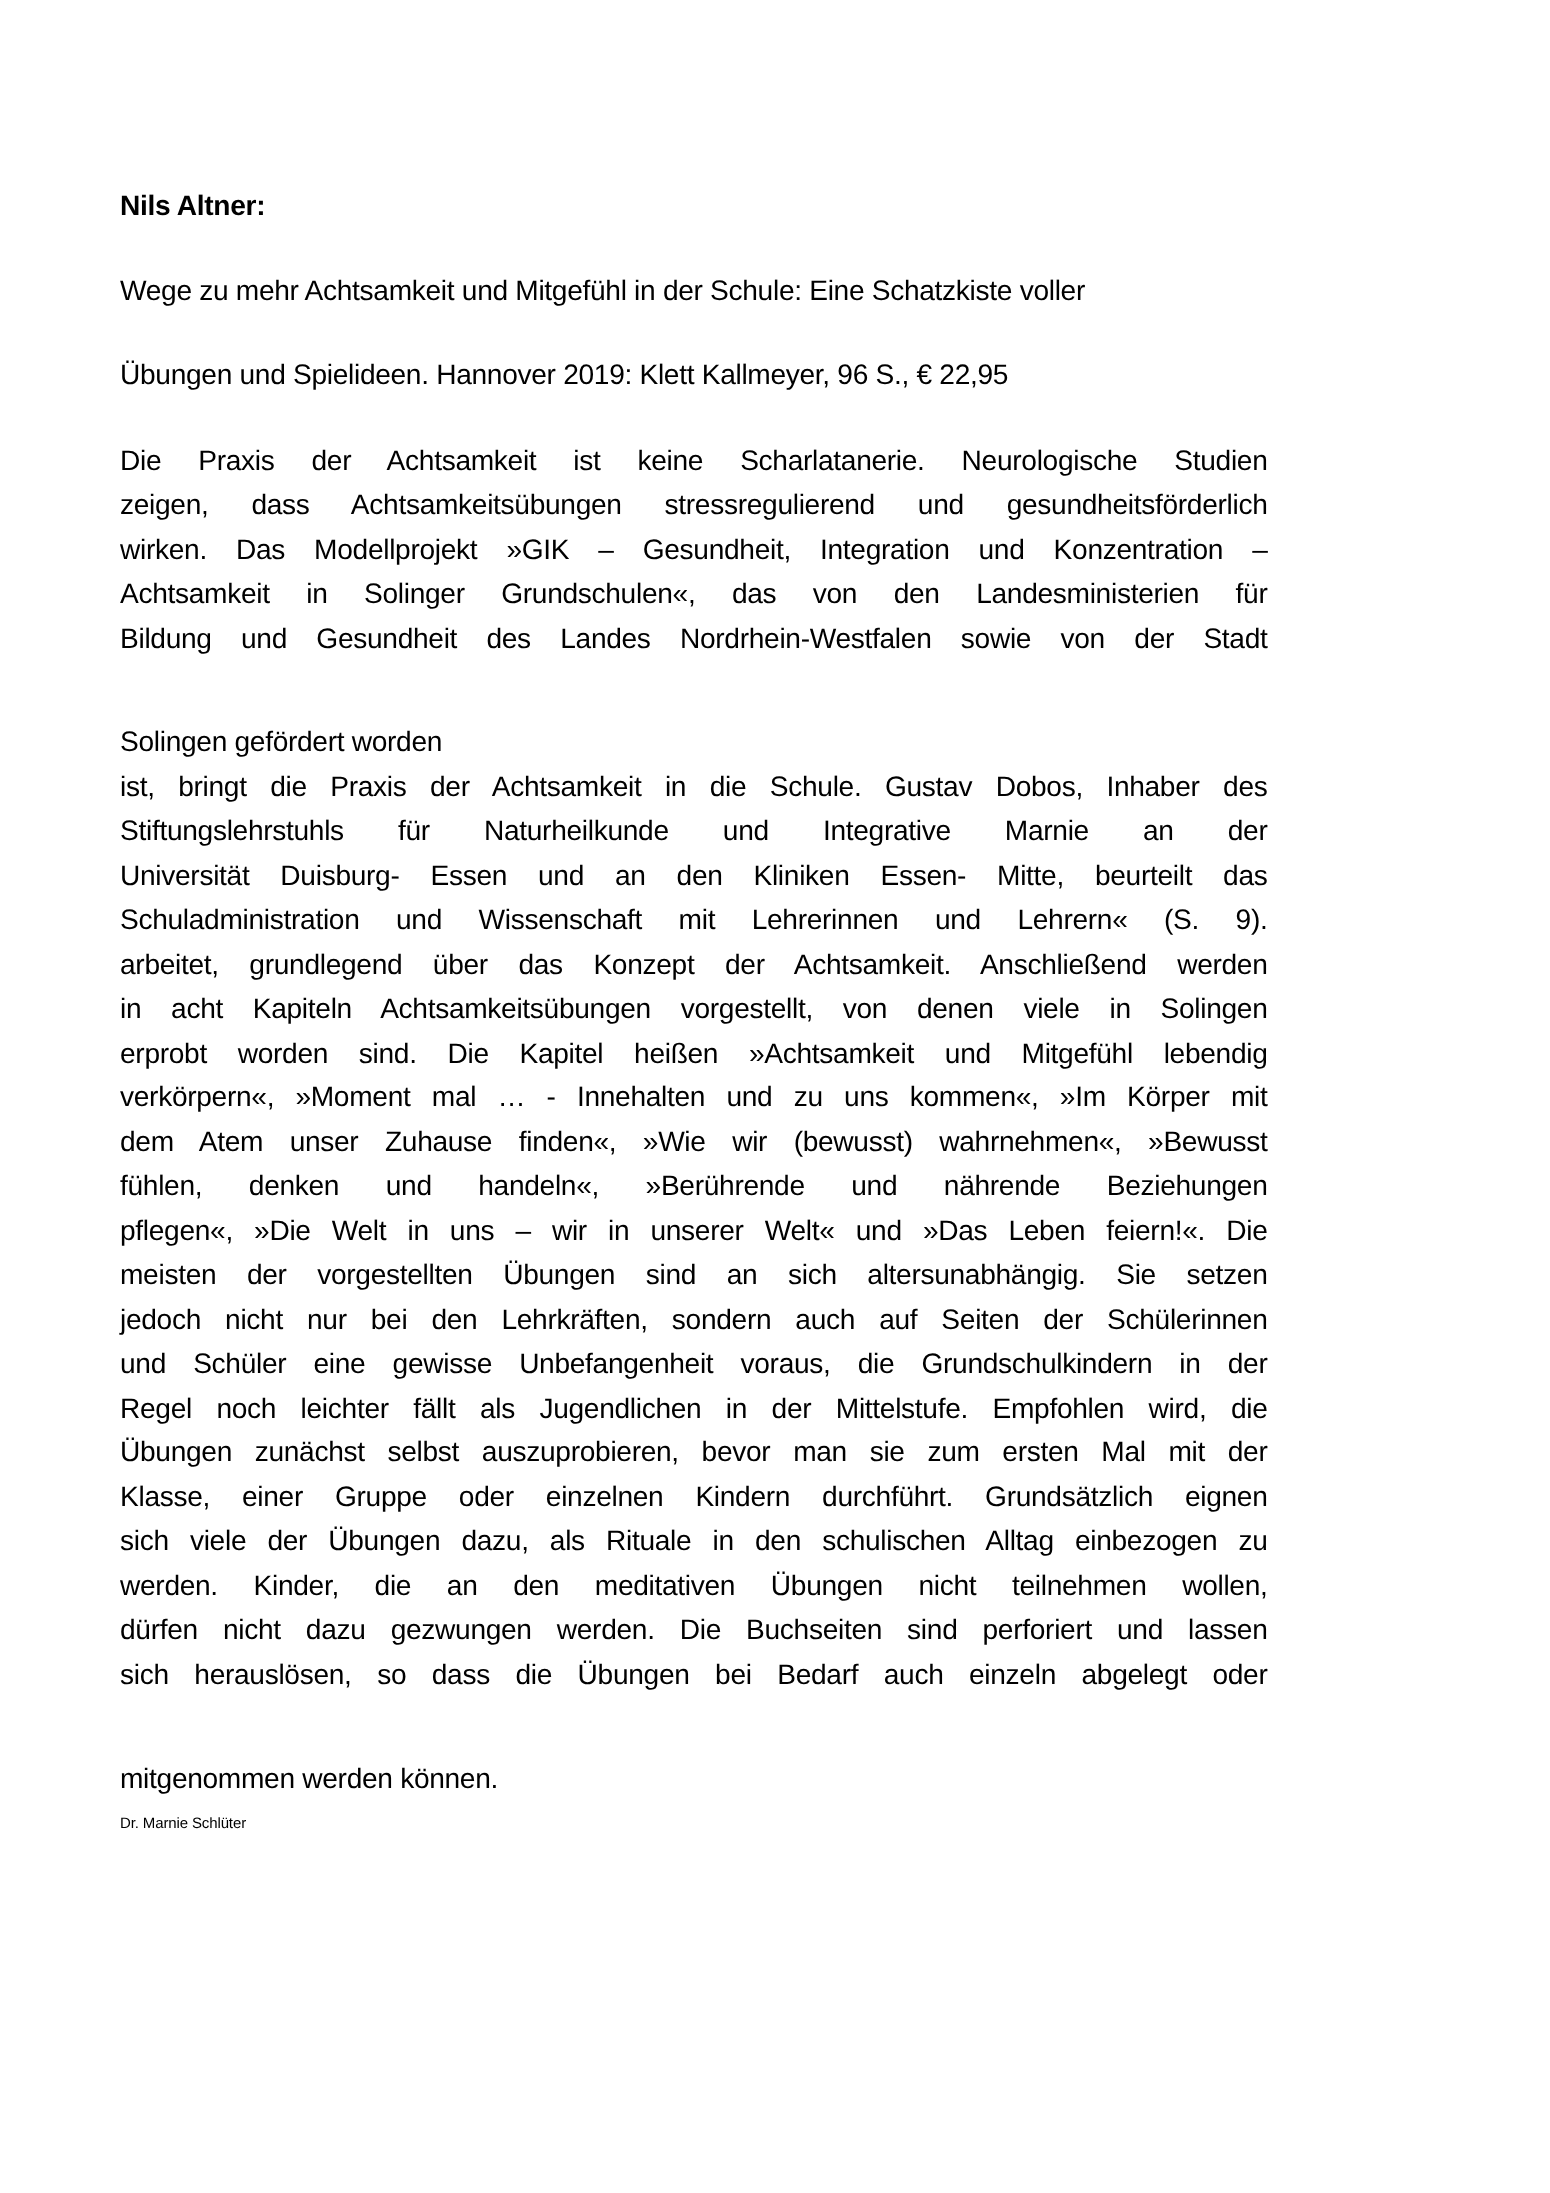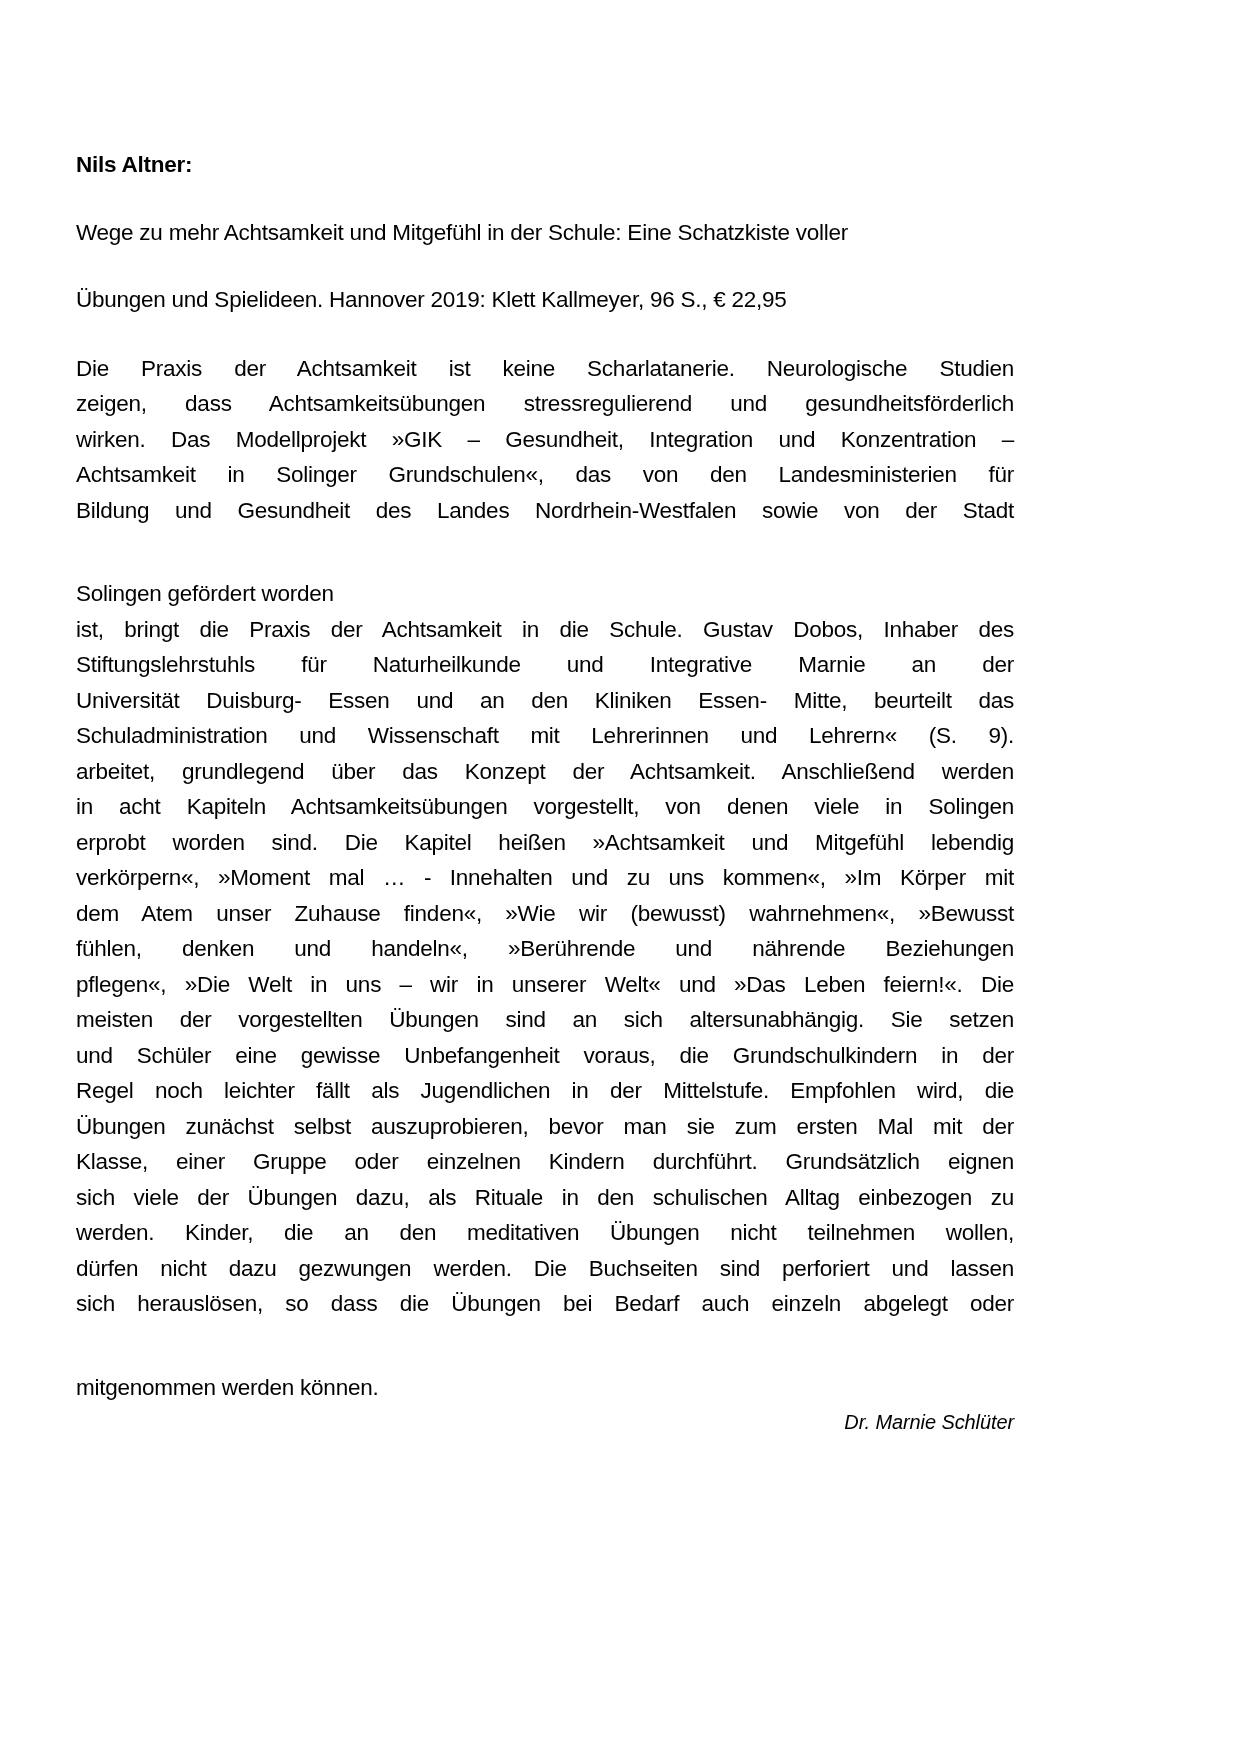--- a/index.html
+++ b/index.html
@@ -6,21 +6,21 @@
     margin: 0;
     padding: 0;
     background: #ffffff;
   }
   .page {
     position: relative;
     width: 1164px;
     height: 1754px;
     background: #ffffff;
     box-sizing: border-box;
-    padding: 147px 150px 0 76px;
+    padding: 147px 150px 0 96px;
     color: #000000;
     font-family: "Liberation Sans", "DejaVu Sans", sans-serif;
     font-size: 22.5px;
     line-height: 35.5px;
     letter-spacing: -0.25px;
     overflow: hidden;
   }
   .author {
     font-weight: bold;
   }
@@ -34,23 +34,21 @@
   .ln {
     text-align: justify;
     text-align-last: justify;
     white-space: nowrap;
   }
   .ln.flush {
     text-align-last: left;
     margin-top: 48px;
   }
   .signature {
-    text-align: right;
-    font-style: italic;
-    font-size: 20px;
+    font-size: 12px;
     line-height: 35.5px;
     letter-spacing: -0.1px;
   }
 </style>
 </head>
 <body>
 
 <div class="page">
 
   <div class="header">
@@ -73,20 +71,21 @@
     <div class="ln">Universität Duisburg- Essen und an den Kliniken Essen- Mitte, beurteilt das</div>
     <div class="ln">Schuladministration und Wissenschaft mit Lehrerinnen und Lehrern« (S. 9).</div>
     <div class="ln">arbeitet, grundlegend über das Konzept der Achtsamkeit. Anschließend werden</div>
     <div class="ln">in acht Kapiteln Achtsamkeitsübungen vorgestellt, von denen viele in Solingen</div>
     <div class="ln">erprobt worden sind. Die Kapitel heißen »Achtsamkeit und Mitgefühl lebendig</div>
     <div class="ln">verkörpern«, »Moment mal … - Innehalten und zu uns kommen«, »Im Körper mit</div>
     <div class="ln">dem Atem unser Zuhause finden«, »Wie wir (bewusst) wahrnehmen«, »Bewusst</div>
     <div class="ln">fühlen, denken und handeln«, »Berührende und nährende Beziehungen</div>
     <div class="ln">pflegen«, »Die Welt in uns – wir in unserer Welt« und »Das Leben feiern!«. Die</div>
     <div class="ln">meisten der vorgestellten Übungen sind an sich altersunabhängig. Sie setzen</div>
+    <div class="ln">jedoch nicht nur bei den Lehrkräften, sondern auch auf Seiten der Schülerinnen</div>
     <div class="ln">und Schüler eine gewisse Unbefangenheit voraus, die Grundschulkindern in der</div>
     <div class="ln">Regel noch leichter fällt als Jugendlichen in der Mittelstufe. Empfohlen wird, die</div>
     <div class="ln">Übungen zunächst selbst auszuprobieren, bevor man sie zum ersten Mal mit der</div>
     <div class="ln">Klasse, einer Gruppe oder einzelnen Kindern durchführt. Grundsätzlich eignen</div>
     <div class="ln">sich viele der Übungen dazu, als Rituale in den schulischen Alltag einbezogen zu</div>
     <div class="ln">werden. Kinder, die an den meditativen Übungen nicht teilnehmen wollen,</div>
     <div class="ln">dürfen nicht dazu gezwungen werden. Die Buchseiten sind perforiert und lassen</div>
     <div class="ln">sich herauslösen, so dass die Übungen bei Bedarf auch einzeln abgelegt oder</div>
     <div class="ln flush">mitgenommen werden können.</div>
   </div>

